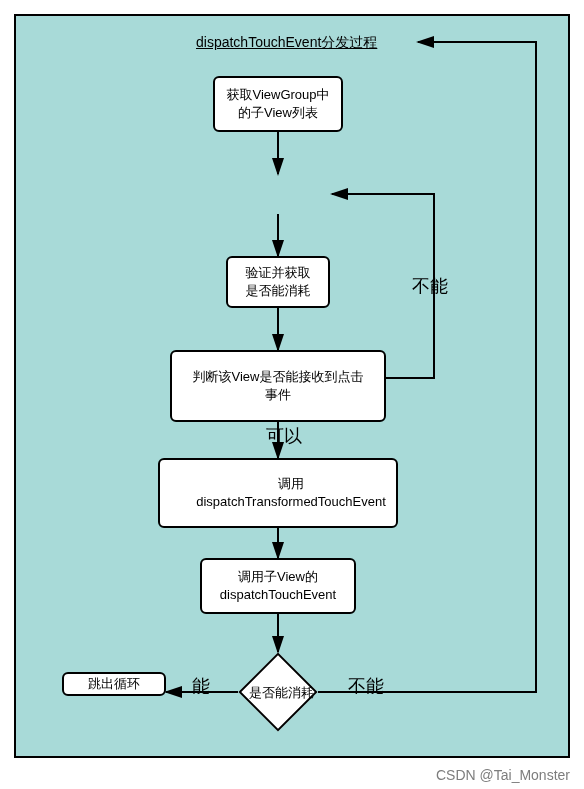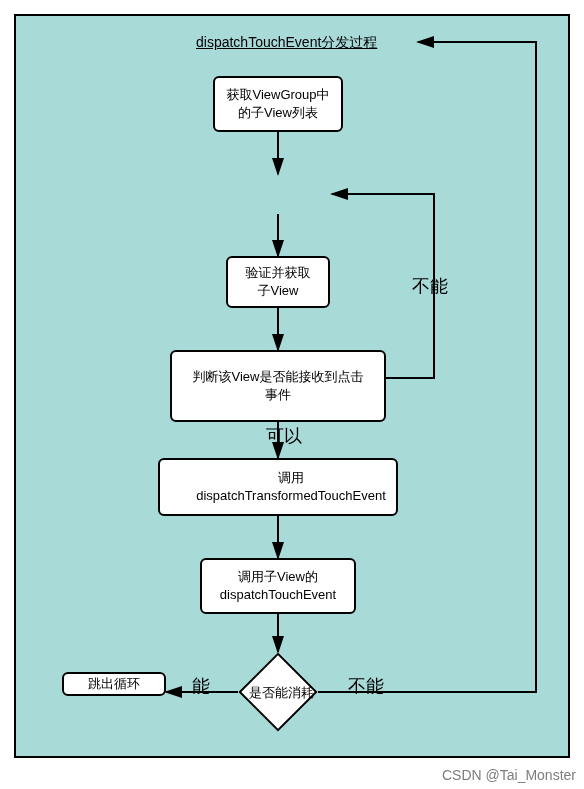--- a/index.html
+++ b/index.html
@@ -50,21 +50,21 @@
     text-align: right;
     color: #000;
   }
   .edge-label {
     position: absolute;
     font-size: 18px;
     color: #000;
   }
   .watermark {
     position: absolute;
-    right: 8px;
+    right: 14px;
     bottom: 6px;
     font-size: 14px;
     color: #7d7d7d;
   }
   svg.lines {
     position: absolute;
     left: 0; top: 0;
     width: 556px;
     height: 744px;
     pointer-events: none;
@@ -106,29 +106,29 @@
   <div class="title" style="left:180px; top:18px;">dispatchTouchEvent分发过程</div>
 
   <div class="node" style="left:197px; top:60px; width:130px; height:56px;">
     <span style="white-space:pre-line;">获取ViewGroup中
 的子View列表</span>
   </div>
 
 
   <div class="node" style="left:210px; top:240px; width:104px; height:52px;">
     <span style="white-space:pre-line;">验证并获取
-子View</span>
+是否能消耗</span>
   </div>
 
   <div class="node" style="left:154px; top:334px; width:216px; height:72px;">
     <span style="white-space:pre-line;">判断该View是否能接收到点击
 事件</span>
   </div>
 
-  <div class="node" style="left:142px; top:442px; width:240px; height:58px;padding-left:32px;">
+  <div class="node" style="left:142px; top:442px; width:240px; height:70px;padding-left:32px;">
     <span style="white-space:pre-line;">调用
 dispatchTransformedTouchEvent</span>
   </div>
 
   <div class="node" style="left:184px; top:542px; width:156px; height:56px;">
     <span style="white-space:pre-line;">调用子View的
 dispatchTouchEvent</span>
   </div>
 
   <div class="diamond" style="left:234px; top:648px; width:56px; height:56px;"></div>

